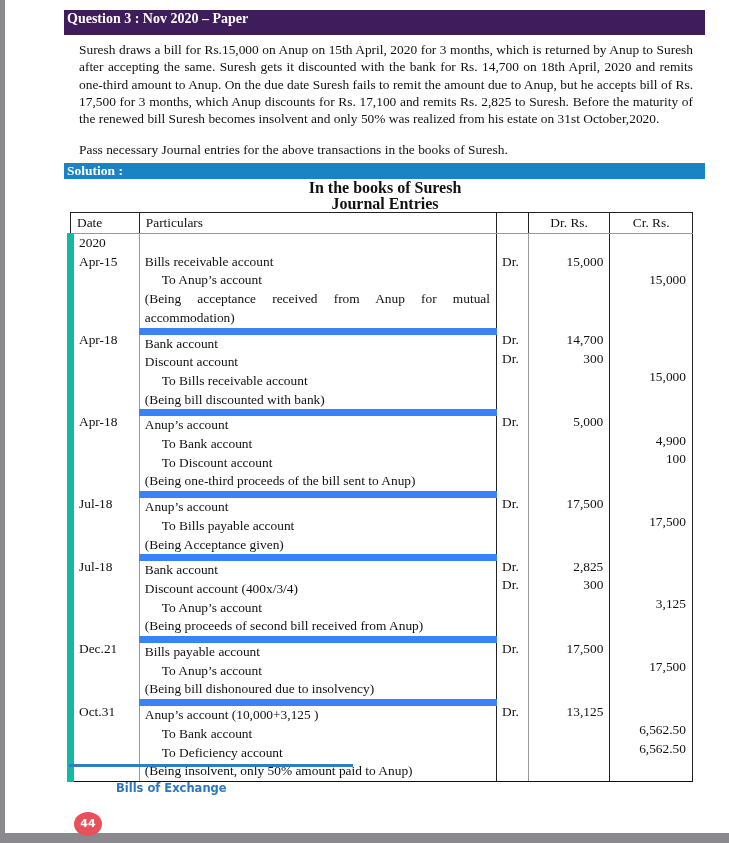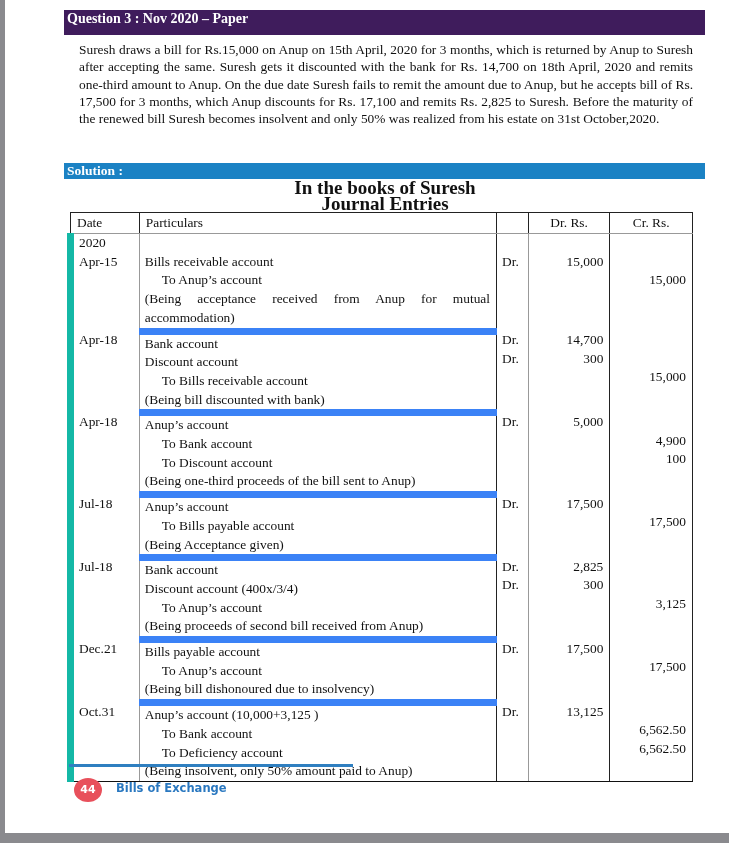--- a/index.html
+++ b/index.html
@@ -20,21 +20,21 @@
     font-size:13.4px; line-height:17.3px; text-align:justify;
   }
   .qtext p { margin:14px; }
   .sbar {
     position:absolute; left:59px; top:163px; width:641px; height:16px;
     background:#1b82c4; color:#fff; font-weight:bold; font-size:13.5px; line-height:16px;
     padding-left:3px; box-sizing:border-box;
   }
   .books {
     position:absolute; left:200px; top:180px; width:360px; text-align:center;
-    font-size:19px; line-height:16px; font-weight:bold;
+    font-size:16px; line-height:16px; font-weight:bold;
   }
   table.journal {
     position:absolute; left:62px; top:212px; width:626px;
     border-collapse:collapse; font-size:13.4px;
   }
   table.journal col.c-date { width:69px; }
   table.journal col.c-part { width:360px; }
   table.journal col.c-dr { width:32px; }
   table.journal col.c-dramt { width:82px; }
   table.journal col.c-cramt { width:83px; }
@@ -55,36 +55,37 @@
   table.journal tr.entry td.part { border-top:7px solid #3b82f6; }
   table.journal tr.first td.part { border-top:none; }
   table.journal tr.last td { border-bottom:1.5px solid #111; }
   .line { display:block; white-space:nowrap; }
   .line.to { padding-left:17px; }
   .line.narr { white-space:normal; text-align:justify; }
   .footer-rule {
     position:absolute; left:64px; top:764px; width:284px; height:3px; background:#2f7fc0;
   }
   .page-badge {
-    position:absolute; left:69px; top:778px; width:28px; height:24px; border-radius:50%;
+    position:absolute; left:69px; top:812px; width:28px; height:24px; border-radius:50%;
     background:#e8505b; color:#fff; font-family:"DejaVu Sans", sans-serif; font-weight:bold;
     font-size:11px; line-height:24px; text-align:center;
   }
   .footer-title {
     position:absolute; left:111px; top:781px; color:#2a78c0; font-family:"DejaVu Sans", sans-serif;
     font-weight:bold; font-size:11.5px;
   }
 </style>
 </head>
 <body>
 
 <div class="page">
   <div class="qbar">Question 3 :  Nov 2020 – Paper</div>
   <div class="qtext">
     <p>Suresh draws a bill for Rs.15,000 on Anup on 15th April, 2020 for 3 months, which is returned by Anup to Suresh after accepting the same. Suresh gets it discounted with the bank for Rs. 14,700 on 18th April, 2020 and remits one-third amount to Anup. On the due date Suresh fails to remit the amount due to Anup, but he accepts bill of Rs. 17,500 for 3 months, which Anup discounts for Rs. 17,100 and remits Rs. 2,825 to Suresh. Before the maturity of the renewed bill Suresh becomes insolvent and only 50% was realized from his estate on 31st October,2020.</p>
+    <p>Pass necessary Journal entries for the above transactions in the books of Suresh.</p>
   </div>
 
   <div class="sbar">Solution :</div>
   <div class="books">
     <div>In the books of Suresh</div>
     <div>Journal Entries</div>
   </div>
 
   <table class="journal">
     <colgroup>

